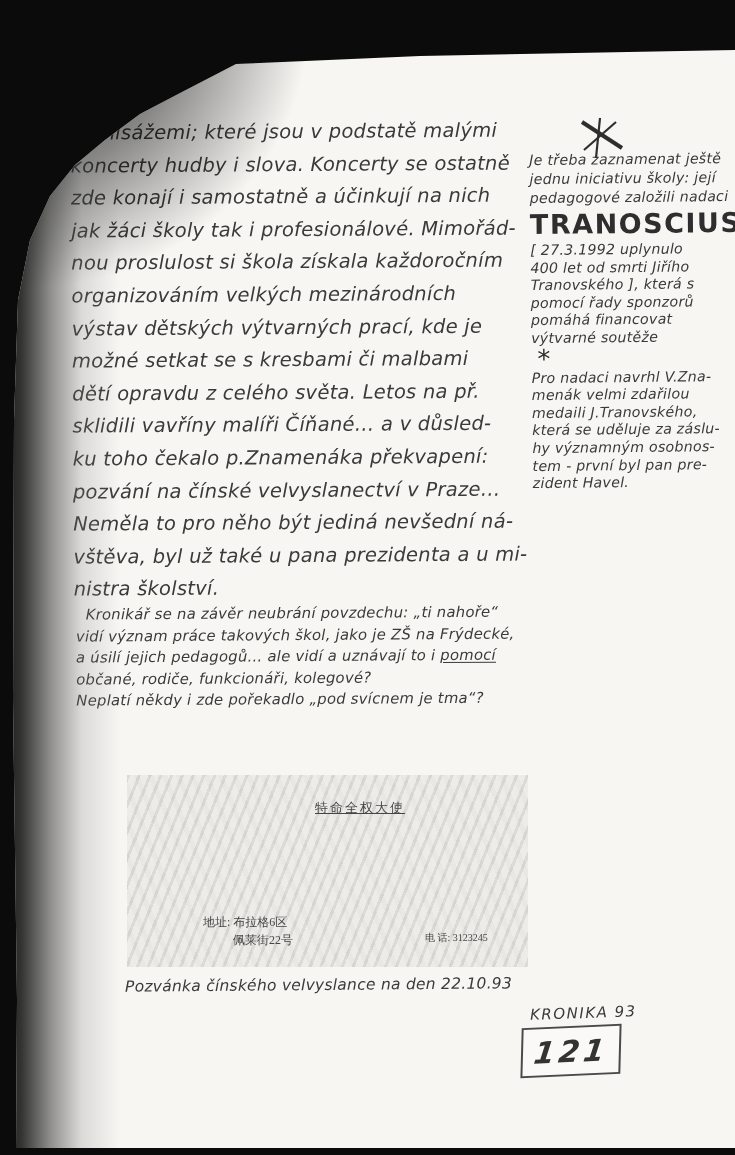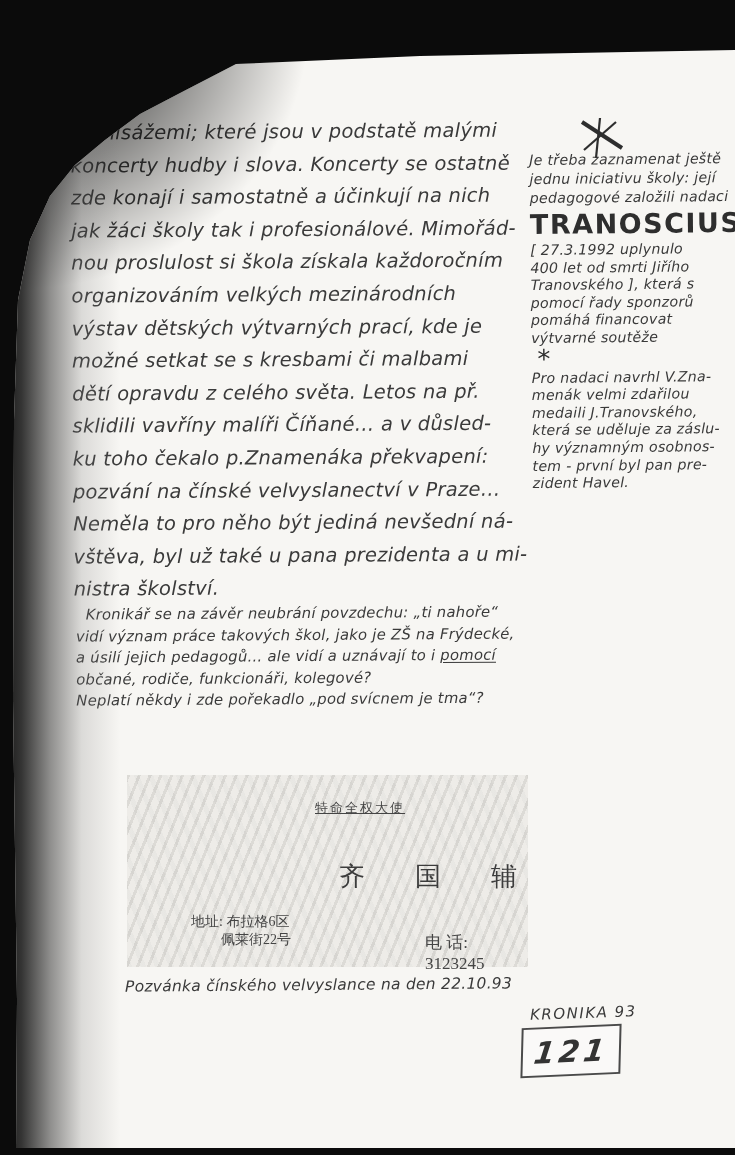--- a/index.html
+++ b/index.html
@@ -66,23 +66,23 @@
     background-color:#e9e7e2;
     background-image:
       repeating-linear-gradient(112deg, rgba(110,110,110,.10) 0 3px, rgba(255,255,255,.22) 3px 10px),
       repeating-linear-gradient(68deg, rgba(140,140,140,.07) 0 5px, rgba(255,255,255,0) 5px 13px);
     color:#454545;
     font-family:"Liberation Serif","DejaVu Serif",serif;
   }
   .card-org{position:absolute;left:60px;top:15px;font-size:13px;line-height:17px;letter-spacing:2px;}
   .card-title{position:absolute;left:188px;top:24px;font-size:13px;letter-spacing:2px;text-decoration:underline;}
   .card-name{position:absolute;left:212px;top:84px;font-size:26px;letter-spacing:50px;white-space:nowrap;color:#3c3c3c;}
-  .card-address{position:absolute;left:64px;top:138px;font-size:14px;line-height:18px;}
+  .card-address{position:absolute;left:76px;top:138px;font-size:12px;line-height:18px;}
   .card-address .indent2{padding-left:30px;}
-  .card-phone{position:absolute;left:298px;top:156px;font-size:17px;}
+  .card-phone{position:absolute;left:298px;top:156px;font-size:10px;}
   
   .caption{
     position:absolute;left:125px;top:976px;font-size:15.5px;
     white-space:nowrap;transform:rotate(-.5deg);
   }
   .kronika{
     position:absolute;left:530px;top:1004px;font-size:15px;
     letter-spacing:1.5px;white-space:nowrap;transform:rotate(-2deg);
     color:#3a3a3a;
   }
@@ -156,21 +156,20 @@
       <div>medaili J.Tranovského,</div>
       <div>která se uděluje za záslu-</div>
       <div>hy významným osobnos-</div>
       <div>tem - první byl pan pre-</div>
       <div>zident Havel.</div>
     </div>
   </div>
 
   <div class="card">
     <div class="card-title">特命全权大使</div>
-    <div class="card-name">齐国辅</div>
     <div class="card-address">
       <div>地址: 布拉格6区</div>
       <div class="indent2">佩莱街22号</div>
     </div>
     <div class="card-phone">电 话: 3123245</div>
   </div>
 
   <div class="caption hand">Pozvánka čínského velvyslance na den 22.10.93</div>
 
   <div class="kronika hand">KRONIKA 93</div>

